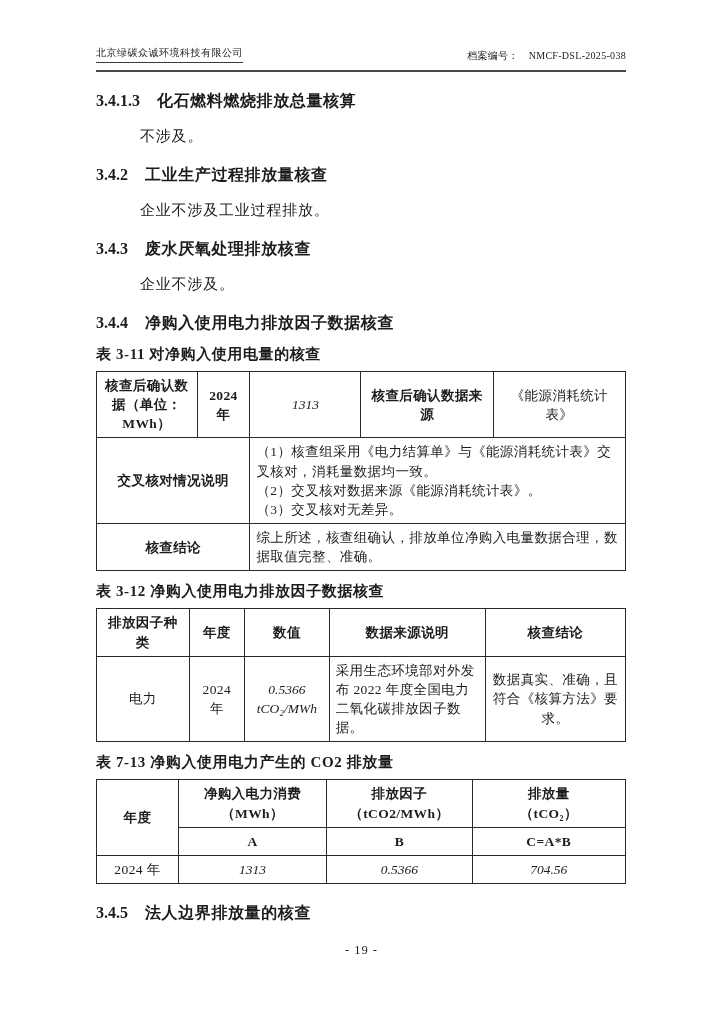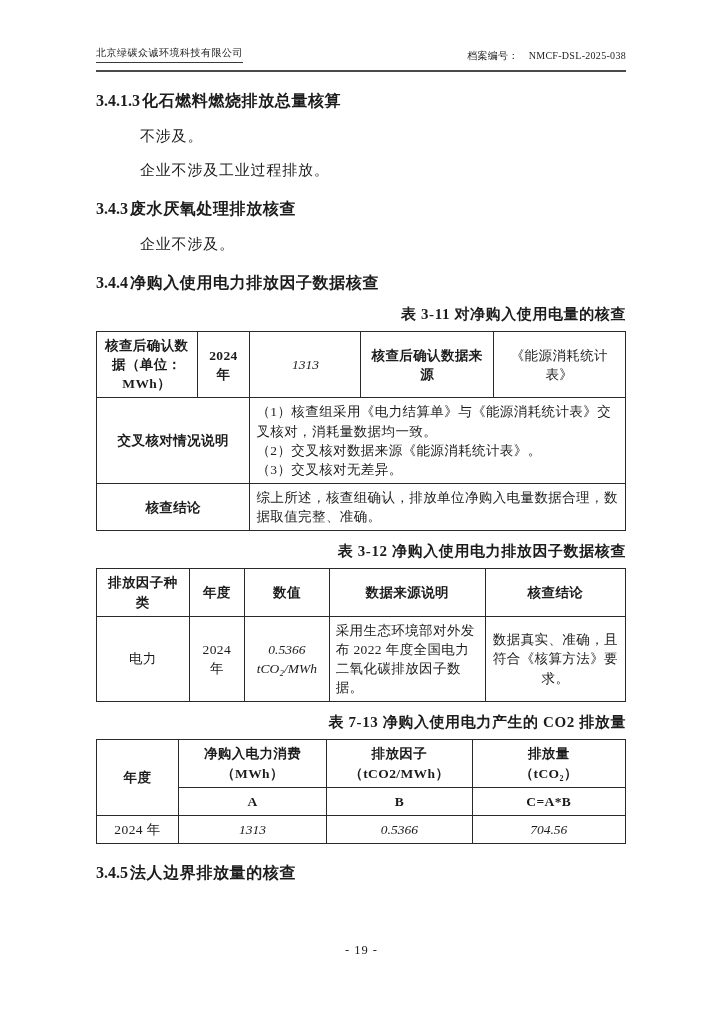--- a/index.html
+++ b/index.html
@@ -18,25 +18,25 @@
     display: flex; justify-content: space-between; align-items: flex-end;
     font-size: 10px; letter-spacing: 0.5px;
     padding-bottom: 7px; border-bottom: 2px solid #4a4a4a;
   }
   .company-name { border-bottom: 1px solid #3a3a3a; padding-bottom: 2px; }
   .file-no-group span { letter-spacing: 0.3px; }
   .file-no-value { font-family: "Liberation Serif", "DejaVu Serif", serif; margin-left: 10px; }
 
   
   .sec-heading { font-size: 16px; font-weight: bold; margin-top: 19px; letter-spacing: 0.6px; }
-  .sec-num { margin-right: 2px; letter-spacing: 0; text-align: right; }
+  .sec-num { margin-right: 17px; letter-spacing: 0; text-align: right; }
   .para { font-size: 15px; margin-top: 15px; padding-left: 44px; letter-spacing: 0.8px; }
 
   
-  .table-title { font-size: 15px; font-weight: bold; text-align: right; margin: 11px 0 7px; letter-spacing: 0.6px; }
+  .table-title { font-size: 15px; font-weight: bold; text-align: left; margin: 11px 0 7px; letter-spacing: 0.6px; }
   table { width: 100%; border-collapse: collapse; table-layout: fixed; }
   td, th {
     border: 1px solid #2a2a2a;
     font-size: 13.5px; line-height: 1.42;
     padding: 4px 6px;
     text-align: center; vertical-align: middle;
     font-weight: normal;
     letter-spacing: 0.4px;
     word-break: break-word;
   }
@@ -61,20 +61,23 @@
     <span class="file-no-group">
       <span>档案编号：</span><span class="file-no-value">NMCF-DSL-2025-038</span>
     </span>
   </div>
 
   <div class="sec-heading">
     <span class="sec-num">3.4.1.3</span><span>化石燃料燃烧排放总量核算</span>
   </div>
   <div class="para">不涉及。</div>
 
+  <div class="sec-heading">
+    <span class="sec-num">3.4.2</span><span>工业生产过程排放量核查</span>
+  </div>
   <div class="para">企业不涉及工业过程排放。</div>
 
   <div class="sec-heading">
     <span class="sec-num">3.4.3</span><span>废水厌氧处理排放核查</span>
   </div>
   <div class="para">企业不涉及。</div>
 
   <div class="sec-heading">
     <span class="sec-num">3.4.4</span><span>净购入使用电力排放因子数据核查</span>
   </div>

